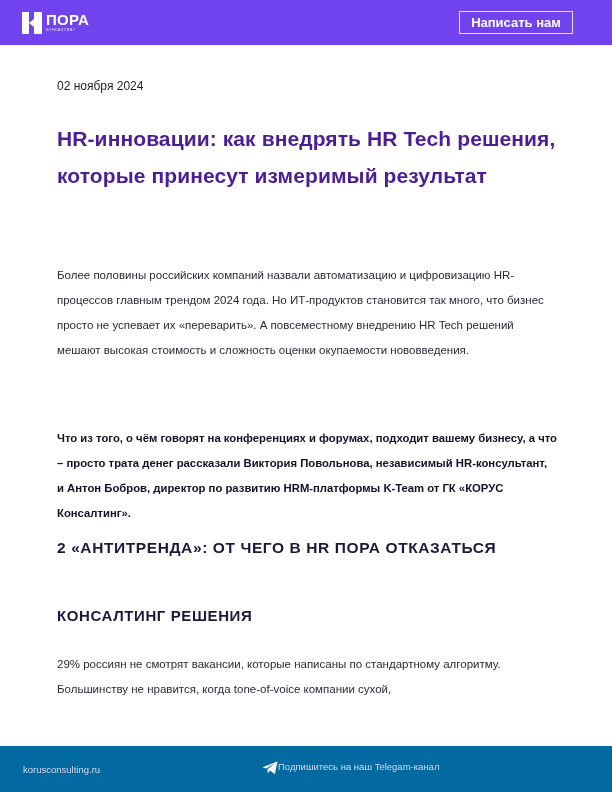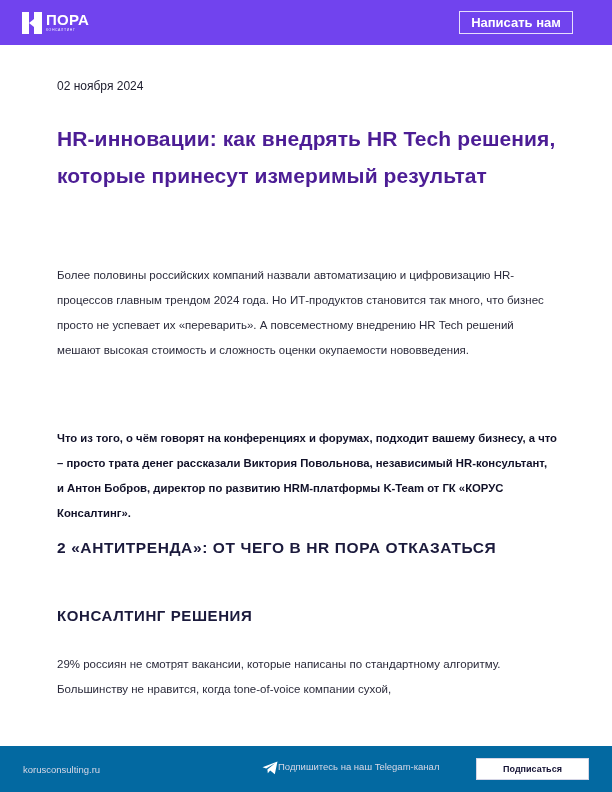--- a/index.html
+++ b/index.html
@@ -89,14 +89,13 @@
 </main>
 
 <footer class="footer">
   <a class="site">korusconsulting.ru</a>
   <div class="tg">
     <svg class="tg-icon" viewBox="0 0 16 14">
       <path d="M0.5 6.2 L15.5 0.5 L12.8 13.2 L8.2 9.6 L5.8 12.2 L5.4 8.4 L13 2.2 L4.2 7.6 Z" fill="#ffffff"></path>
     </svg>
     <span class="tg-text">Подпишитесь на наш Telegam-канал</span>
   </div>
-  <button class="btn-sub">Подписаться</button>
 </footer>
 
 </body></html>

